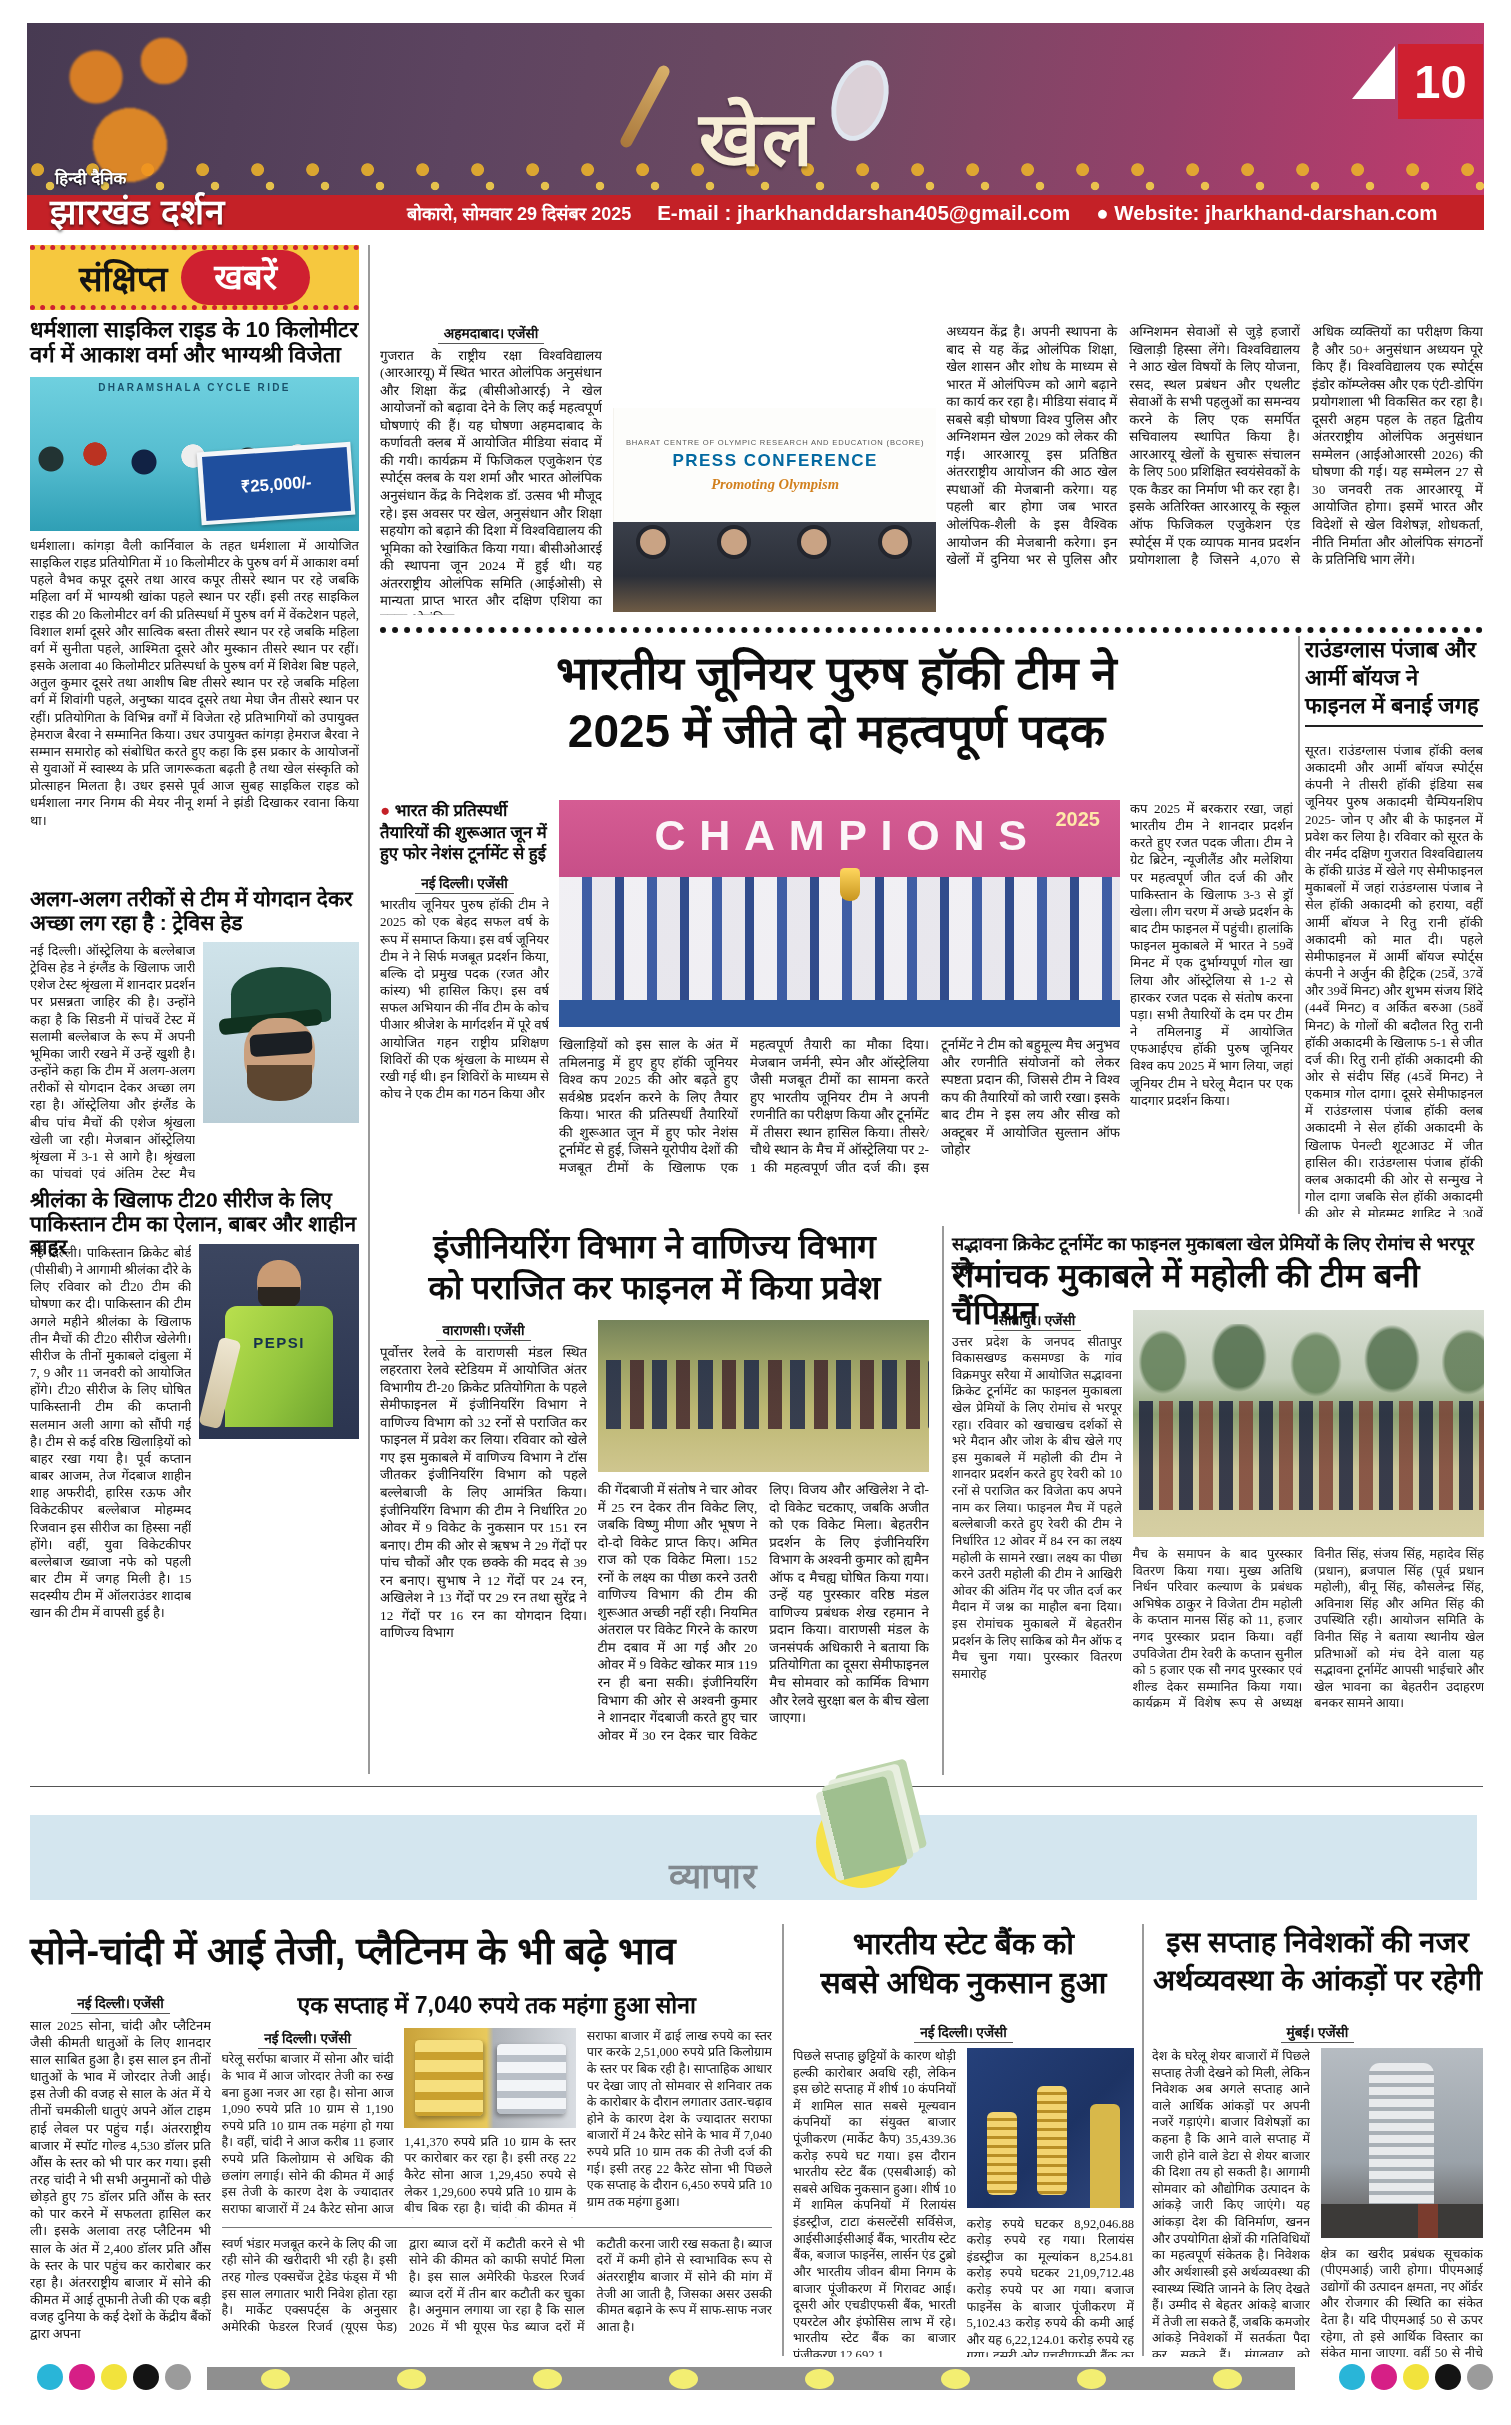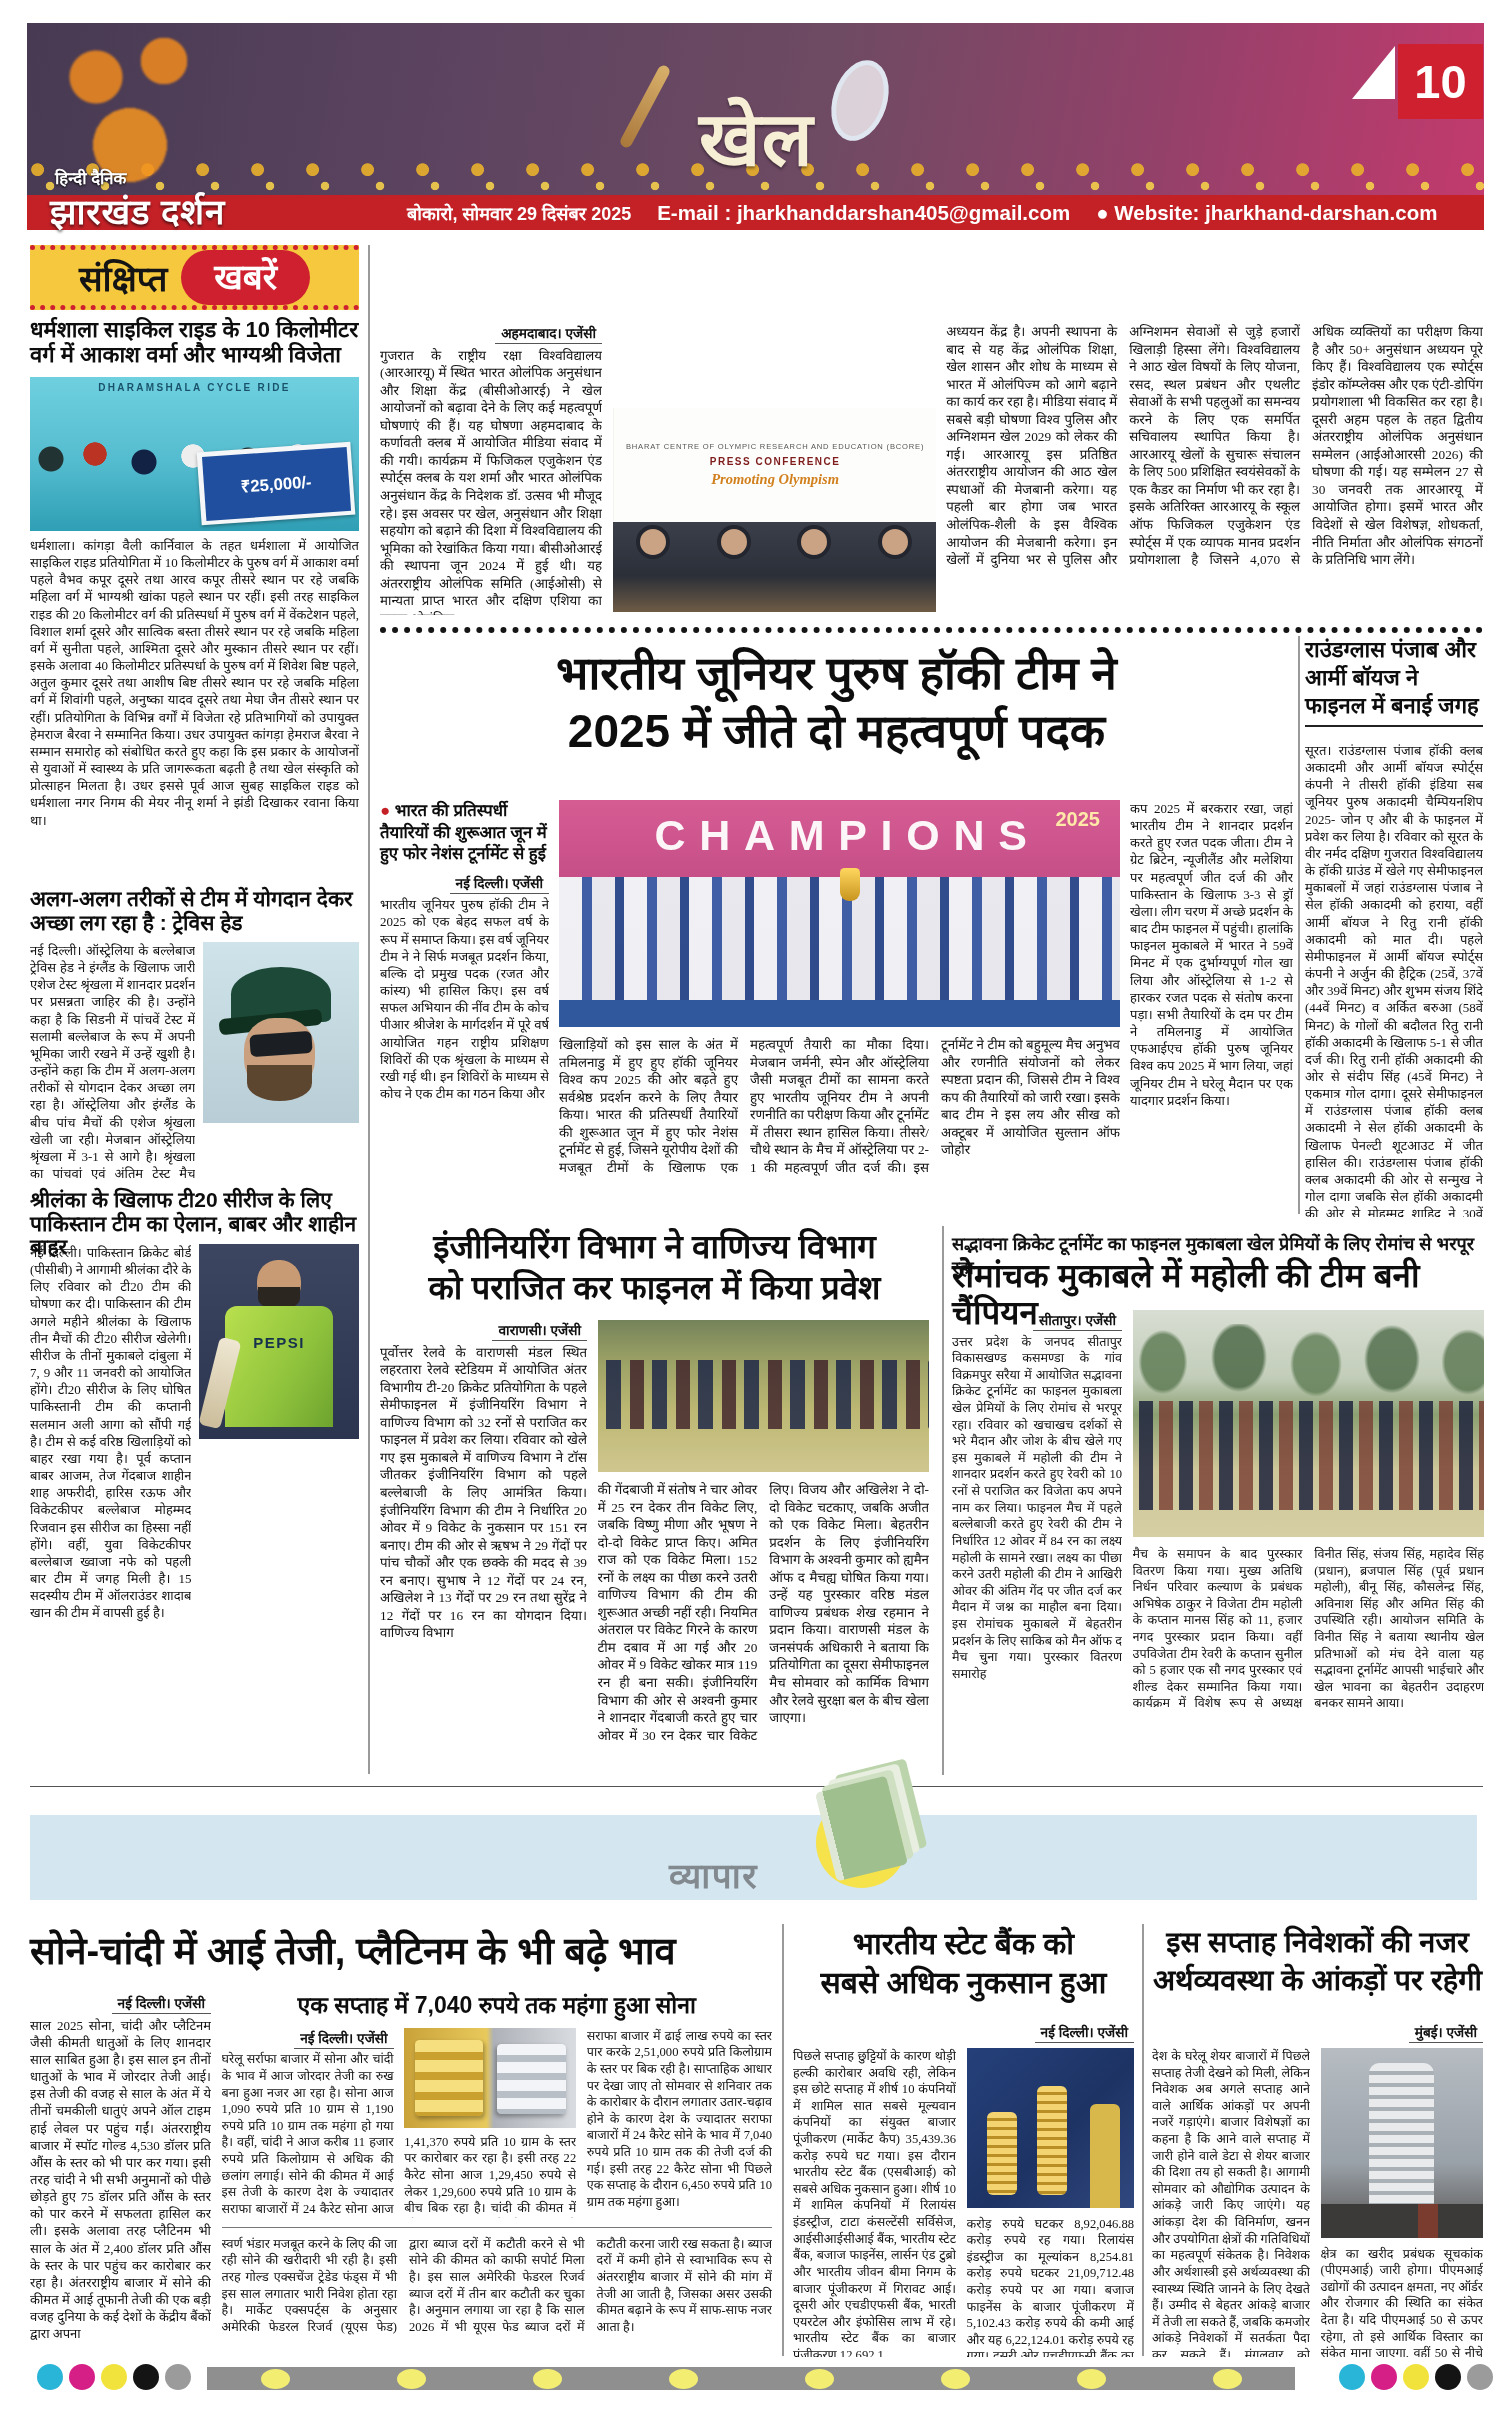--- a/index.html
+++ b/index.html
@@ -2,21 +2,21 @@
 <html lang="hi" style="font-size:12px"><head>
 <meta charset="utf-8">
 <style>
   html,body{margin:0;padding:0;background:#fff;}
   .page{position:relative;width:1511px;height:2426px;background:#fff;overflow:hidden;
         font-family:"Liberation Serif","DejaVu Serif",serif;color:#111;}
   .abs{position:absolute;}
   .hl{font-family:"Liberation Sans","DejaVu Sans",sans-serif;font-weight:bold;color:#0d0d0d;line-height:1.12;}
   .ctr{text-align:center;}
   .a-body{font-size:13px;line-height:1.32;text-align:justify;overflow:hidden;}
-  .byline{font-family:Liberation Sans, sans-serif;font-weight:bold;font-size:13.7px;text-align:right;margin:0 0 4.6px 0;}
+  .byline{font-family:Liberation Serif, serif;font-weight:bold;font-size:13.7px;text-align:center;margin:0 0 4.6px 0;}
   .byline span{border-bottom:1.5px solid #555;padding:0 6px 2.3px;}
   .cols2{column-count:2;column-gap:12px;}
   .cols3{column-count:3;column-gap:12px;}
   .vrule{width:1.5px;background:#9a9a9a;}
   .photo{position:relative;overflow:hidden;background:#bbb;text-decoration:underline;}
 
   
   .banner{background:linear-gradient(100deg,#473a52 0%,#5d4460 30%,#6f4a63 55%,#94416a 78%,#c23a6d 100%);}
   .banner:before{content:"";position:absolute;left:0;bottom:0;width:100%;height:40px;
      background-image:radial-gradient(circle 6.8px at 10.6px 13.7px,#e9b12c 0 6px,transparent 6.8px),
@@ -62,21 +62,21 @@
      box-shadow:0 1.5px 3.8px rgba(0,0,0,.35);padding:4.6px;}
   .cheque-in{width:100%;height:100%;background:#1f4f9e;color:#fff;display:flex;align-items:center;justify-content:center;
      font-family:"Liberation Sans",sans-serif;font-weight:bold;font-size:16.7px;}
   .arcnote{position:absolute;top:4.6px;left:0;width:100%;text-align:center;color:#0b3c57;
      font-family:"Liberation Sans",sans-serif;font-weight:bold;font-size:10px;letter-spacing:2.3px;opacity:.85;}
 
   .ph-press{background:#f5f3ee;}
   .ph-press .pr-top{position:absolute;top:0;left:1px;width:100%;height:56%;background:#fdfdfb;border-bottom:0.8px solid #ddd;
      display:flex;flex-direction:column;align-items:center;justify-content:center;gap:4.6px;}
   .pr-l1{font-family:"Liberation Sans",sans-serif;font-size:7.6px;color:#555;letter-spacing:0.8px;}
-  .pr-l2{font-family:"Liberation Sans",sans-serif;font-weight:bold;font-size:10px;color:#7f1d1d;letter-spacing:1.5px;}
+  .pr-l2{font-family:"Liberation Sans",sans-serif;font-weight:bold;font-size:17px;color:#0369a1;letter-spacing:1.5px;}
   .pr-l3{font-family:"Liberation Serif",serif;font-style:italic;font-weight:bold;font-size:14.5px;color:#d2801e;}
   .ph-press:after{content:"";position:absolute;bottom:0;left:0;width:100%;height:44%;
      background:linear-gradient(180deg,#3a3f4a 0%,#2b2f38 60%,#6e5b45 100%);
      -webkit-mask:none;}
   .pr-heads{position:absolute;bottom:26%;left:0;width:100%;display:flex;justify-content:space-around;z-index:2;}
   .pr-heads i{width:26px;height:26px;border-radius:50%;background:#c9a384;border:4.6px solid #23262e;}
 
   .ph-hockey{background:linear-gradient(180deg,#d55c93 0%,#c74f88 34%,#e8e5ea 34%,#d8d6dd 100%);}
   .ph-hockey:after{content:"";position:absolute;top:34%;left:0;width:100%;height:56%;
      background:repeating-linear-gradient(90deg,#f2f1f5 0 23px,#2d4f9d 23px 33px,#e9e8ee 33px 56px,#1d3b82 56px 65px);

